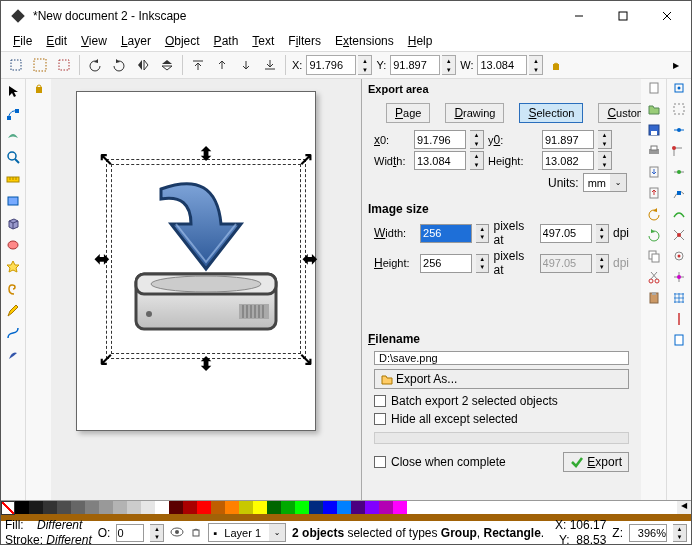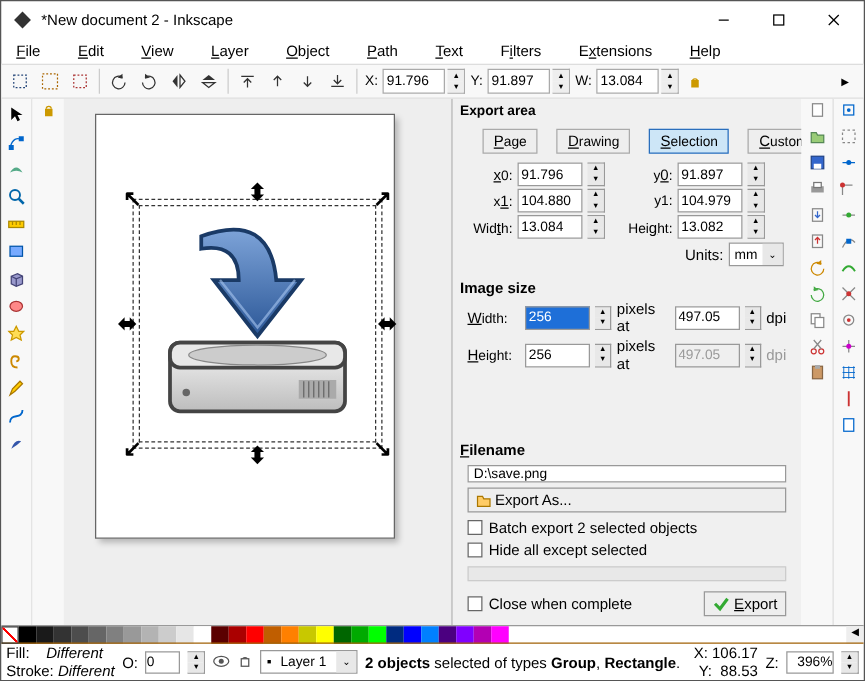--- a/index.html
+++ b/index.html
@@ -3,21 +3,21 @@
 <meta charset="utf-8">
 <style>
 * { box-sizing: border-box; margin: 0; padding: 0; font-family: "Segoe UI", Tahoma, sans-serif; font-size: 12px; }
 body { background: #fff; width: 692px; height: 545px; overflow: hidden; display: flex; flex-direction: column; border: 1px solid #555; }
 .titlebar { height: 30px; display: flex; align-items: center; padding: 0 2px; }
 .titlebar .icon { width: 18px; height: 18px; margin: 0 6px; }
 .titlebar .title { flex: 1; font-size: 12px; }
 .titlebar .btns { display: flex; }
 .titlebar .btns div { width: 44px; height: 28px; display: flex; align-items: center; justify-content: center; }
 .titlebar .btns svg { width: 10px; height: 10px; }
-.menubar { height: 20px; display: flex; gap: 18px; padding: 0 6px; align-items: center; text-align: right; }
+.menubar { height: 20px; display: flex; gap: 2px; padding: 0 6px; align-items: center; text-align: right; }
 .menubar span { padding: 1px 6px; }
 .menubar span u { text-decoration: underline; }
 .toolbar1 { height: 28px; border-top: 1px solid #ddd; border-bottom: 1px solid #ddd; display: flex; align-items: center; padding: 0 4px; gap: 2px; background: #f8f8f8; }
 .tb-btn { width: 22px; height: 22px; display: flex; align-items: center; justify-content: center; border: 1px solid transparent; }
 .tb-sep { width: 1px; height: 20px; background: #ccc; margin: 0 2px; }
 .tb-label { font-size: 11px; padding: 0 2px; }
 .tb-input { width: 50px; height: 20px; border: 1px solid #aaa; font-size: 11px; padding: 0 2px; }
 .spin { width: 14px; height: 20px; display: flex; flex-direction: column; border: 1px solid #aaa; border-left: none; }
 .spin div { flex: 1; display: flex; align-items: center; justify-content: center; font-size: 6px; background: #eee; }
 .mainrow { flex: 1; display: flex; overflow: hidden; }
@@ -33,40 +33,40 @@
 .handle { position: absolute; width: 14px; height: 14px; font-size: 18px; line-height: 14px; font-weight: bold; color: #000; display:flex;align-items:center;justify-content:center;}
 .panel { width: 280px; background: #f0f0f0; border-left: 1px solid #aaa; display: flex; flex-direction: column; padding: 4px 6px 0 6px; overflow:hidden; }
 .panel-group { border: 1px solid #ccc; background: #f0f0f0; padding: 4px 0 6px 0; margin-bottom: 4px; position: relative; }
 .panel-legend { position: absolute; top: -8px; left: 4px; background: #f0f0f0; padding: 0 2px; font-size: 11px; font-weight: bold; }
 .tabrow { display: flex; gap: 3px; padding: 6px 6px 6px 6px; }
 .tab { border: 1px solid #aaa; padding: 2px 8px; font-size: 11px; background: #eee; margin-left: 12px; }
 .tab u{text-decoration: underline;}
 .tab.sel { background: #cde6f7; border-color: #2a6ebc; }
 .field-row { display: flex; align-items: center; gap: 4px; padding: 1px 6px; font-size: 11px; }
 .field-row label { width: 44px; text-align: left; font-size: 11px; }
-.field-row label.r { text-align: right; width: 36px;}
+.field-row label.r { text-align: left; width: 36px;}
 .field-row input[type=text] { width: 52px; height: 19px; border: 1px solid #999; font-size: 11px; padding: 0 2px; text-align:left;}
 .field-row input.sel { background: #1e6fd8; color: #fff; }
 .spin2 { width: 14px; height: 19px; display: flex; flex-direction: column; border: 1px solid #999; border-left:none;}
 .spin2 div{flex:1;background:#e8e8e8;font-size:6px;display:flex;align-items:center;justify-content:center;}
 .units-row { display:flex; justify-content:flex-end; align-items:center; gap:4px; padding:2px 8px; font-size:11px;}
 .combo { border:1px solid #999; height:19px; display:flex; align-items:center; background:#fff;}
 .combo span{padding:0 4px;font-size:11px;}
 .combo .arr{width:16px;height:100%;background:#e8e8e8;display:flex;align-items:center;justify-content:center;font-size:8px;}
 .file-row { display:flex; gap:4px; padding:3px 6px;flex-direction:column; }
 .file-row input { flex:1; border:1px solid #999; height:22px; padding:0 4px; font-size:11px;}
 .btn { border:1px solid #999; background:#eee; padding:2px 6px; font-size:11px; display:flex; align-items:center; gap:3px;}
 .check-row { display:flex; align-items:center; gap:5px; padding:2px 6px; font-size:11px;}
 .check-row .cb { width:12px; height:12px; border:1px solid #666; background:#fff;}
 .bottom-btns { display:flex; justify-content:space-between; align-items:center; padding:4px 6px;}
 .palette { height: 14px; display:flex; border-top:1px solid #999;}
 .palette .sw { flex:0 0 14px; height:14px;}
 .palette .nox { flex:0 0 14px;height:14px;position:relative;border:1px solid #333;}
 .palette .nox::after{content:'';position:absolute;left:0;top:0;right:0;bottom:0;background:linear-gradient(45deg,transparent 45%,red 45%,red 55%,transparent 55%);}
-.statusbar { height: 30px; border-top:1px solid #a16207; display:flex; align-items:center; font-size:11px; padding:0 4px; gap:6px;}
+.statusbar { height: 30px; border-top:7px solid #a16207; display:flex; align-items:center; font-size:11px; padding:0 4px; gap:6px;}
 .statusbar .fs { line-height:1.2;}
 .dimmed{color:#999;}
 </style>
 </head>
 <body>
 
 <div class="titlebar">
   <span class="icon">
     <svg viewBox="0 0 16 16">
         <path d="M2 8 L8 2 L14 8 L8 14 Z" fill="#333"></path>
@@ -343,34 +343,20 @@
             <div>▼</div>
           </div>
         <label class="r" style="width:50px">y<u>0</u>:</label>
         <input type="text" value="91.897" style="">
           <div class="spin2">
             <div>▲</div>
             <div>▼</div>
           </div>
       </div>
       <div class="field-row">
-        <label class="r">x<u>1</u>:</label>
-        <input type="text" value="104.880" style="">
-          <div class="spin2">
-            <div>▲</div>
-            <div>▼</div>
-          </div>
-        <label class="r" style="width:50px">y1:</label>
-        <input type="text" value="104.979" style="">
-          <div class="spin2">
-            <div>▲</div>
-            <div>▼</div>
-          </div>
-      </div>
-      <div class="field-row">
         <label class="r">Wid<u>t</u>h:</label>
         <input type="text" value="13.084" style="">
           <div class="spin2">
             <div>▲</div>
             <div>▼</div>
           </div>
         <label class="r" style="width:50px">Hei<u>g</u>ht:</label>
         <input type="text" value="13.082" style="">
           <div class="spin2">
             <div>▲</div>

